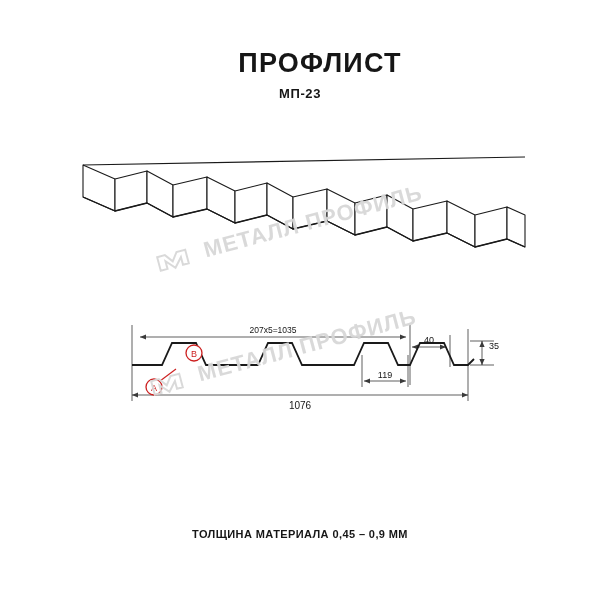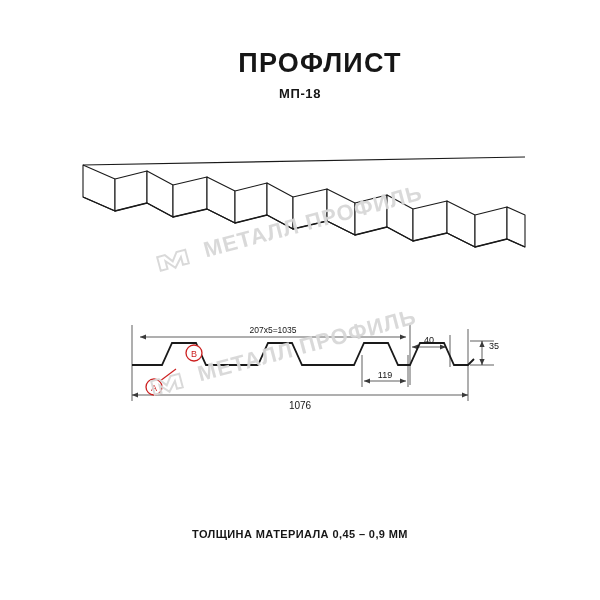--- a/index.html
+++ b/index.html
@@ -100,21 +100,21 @@
   }
   svg { display: block; }
   .ln { fill: none; stroke: #1a1a1a; }
 </style>
 </head>
 <body>
 
 <div class="page">
 
   <div class="title">ПРОФЛИСТ</div>
-  <div class="subtitle">МП-18</div>
+  <div class="subtitle">МП-23</div>
 
   <div class="iso-wrap">
     <svg width="490" height="130" viewBox="0 0 490 130">
       <g class="ln" stroke-width="1.1" stroke-linejoin="round">
 
         <path d="M 28 30 L 470 22"></path>
 
         <path d="M 28 30 L 28 62 L 60 76 L 60 44 Z" fill="#ffffff"></path>
         <path d="M 60 44 L 92 36 L 92 68 L 60 76 Z" fill="#ffffff"></path>
         <path d="M 92 36 L 92 68 L 118 82 L 118 50 Z" fill="#ffffff"></path>

